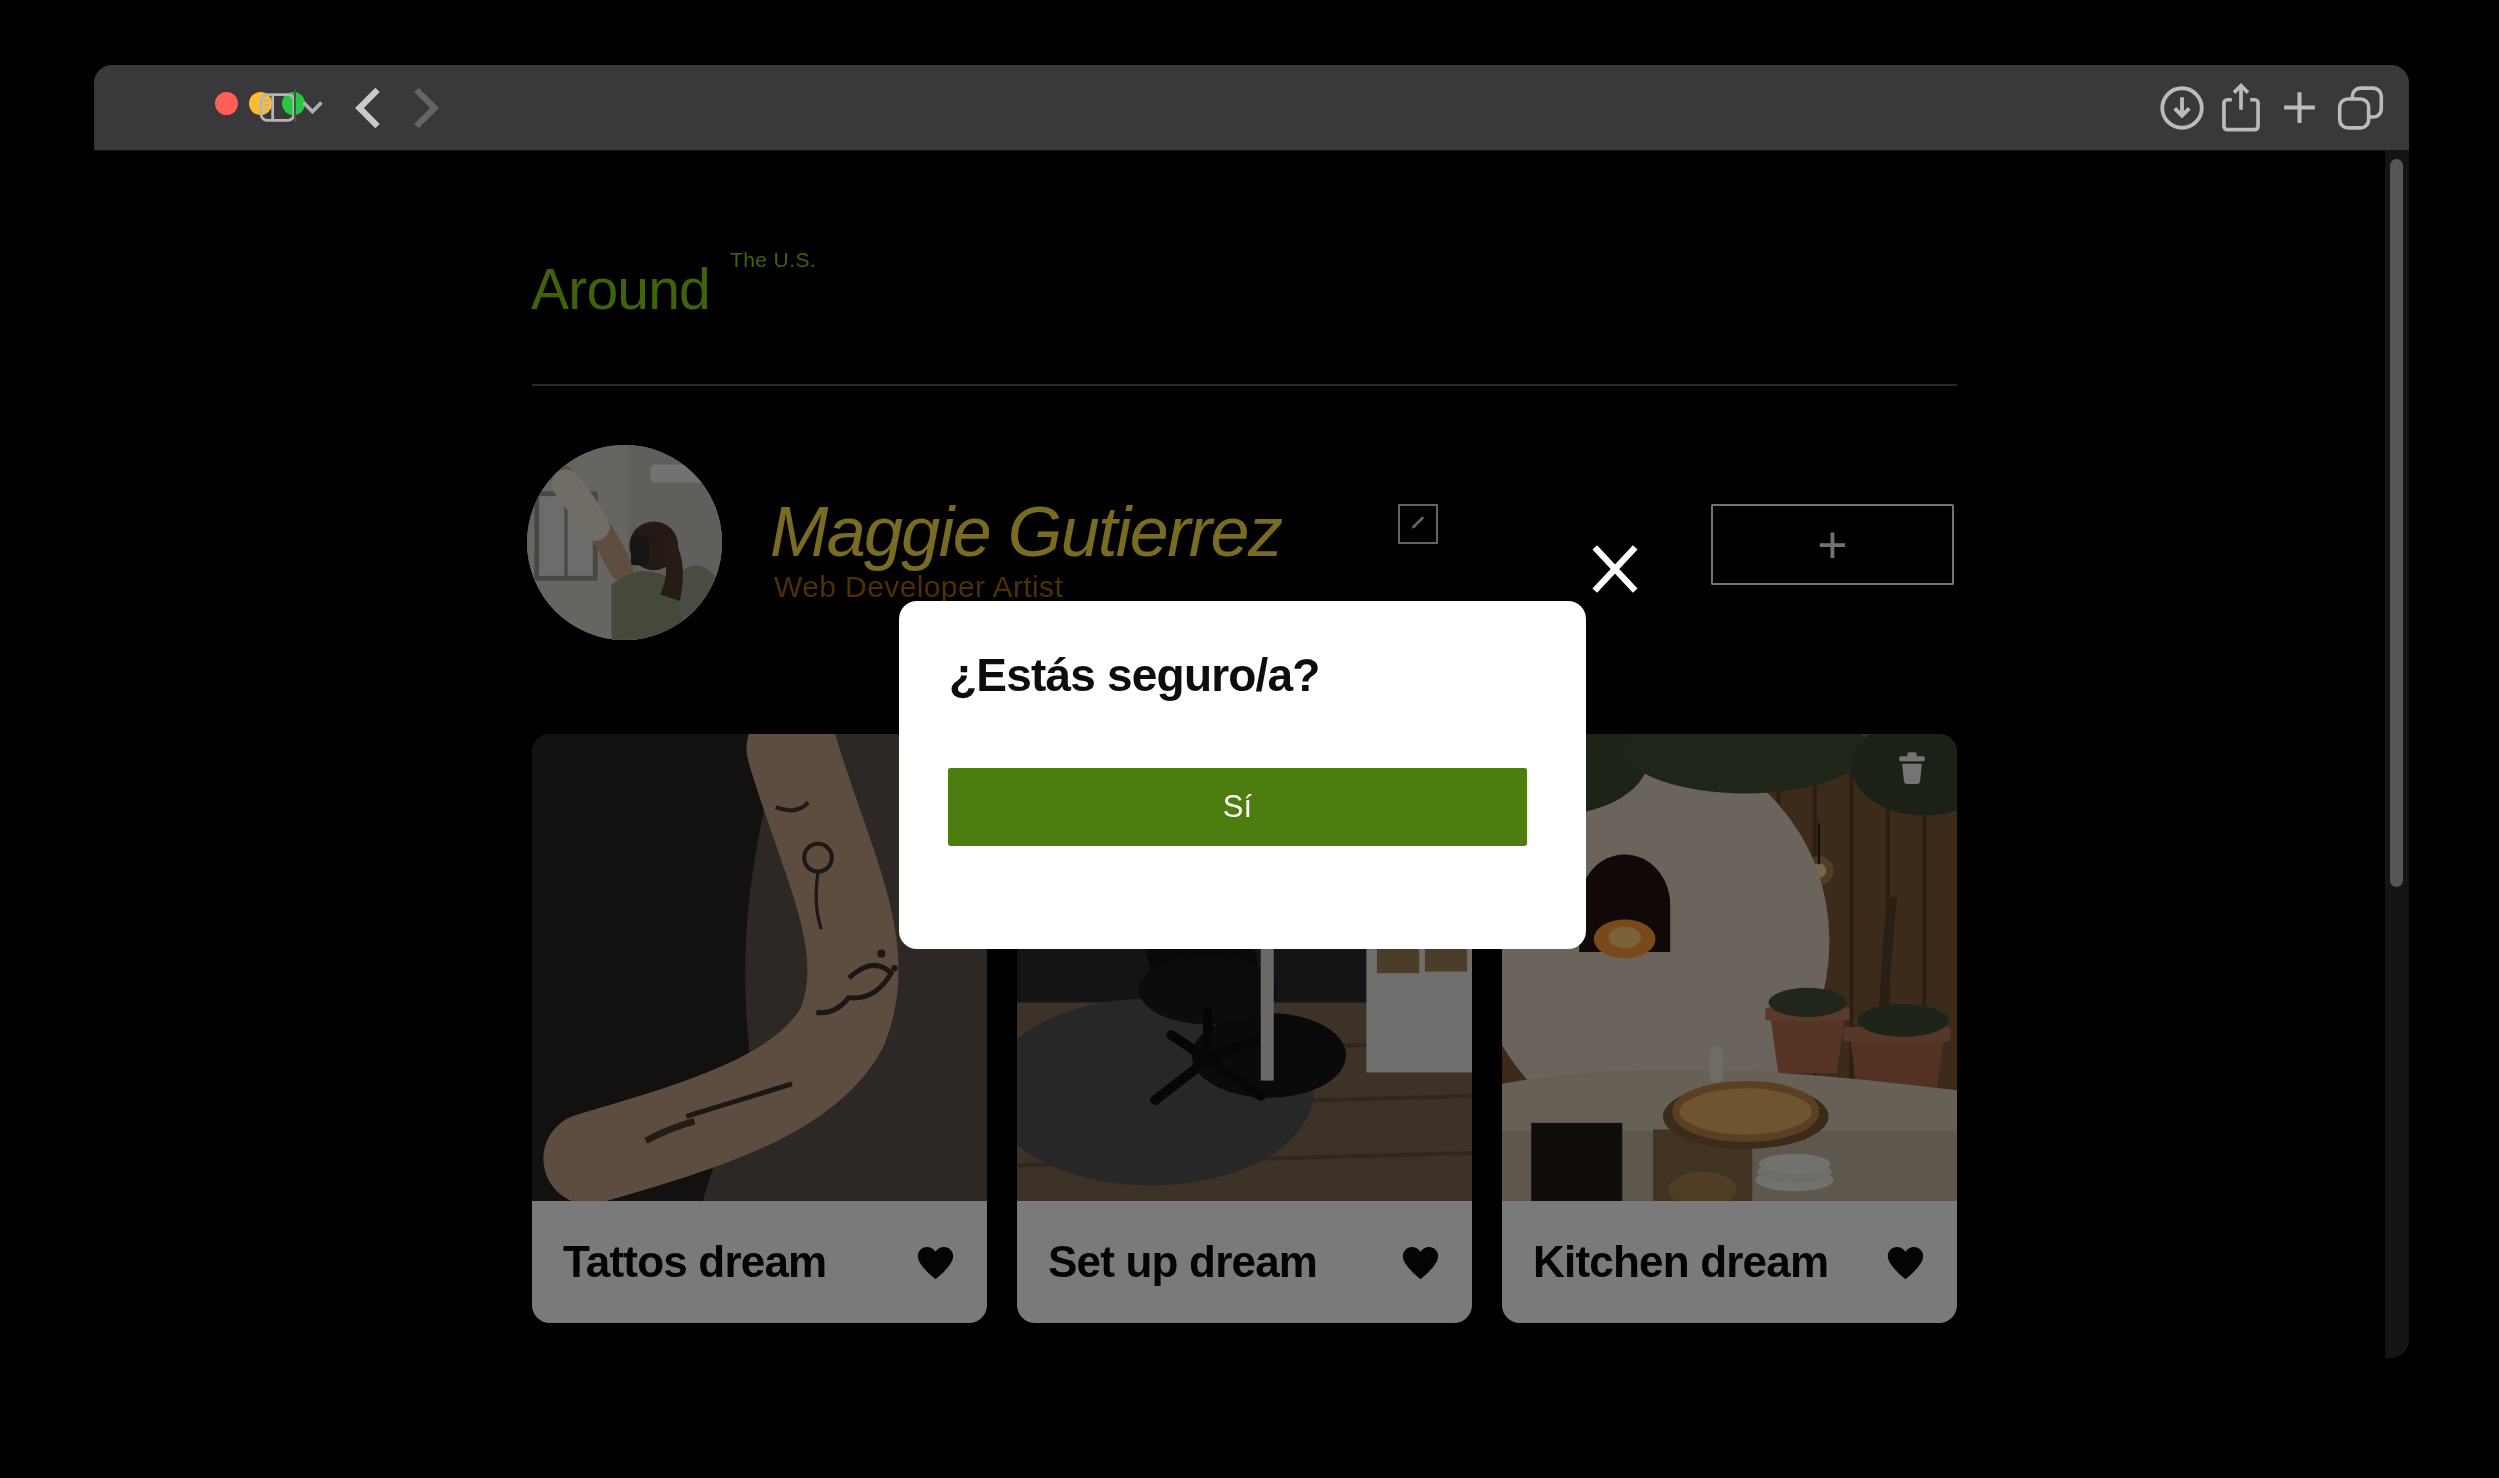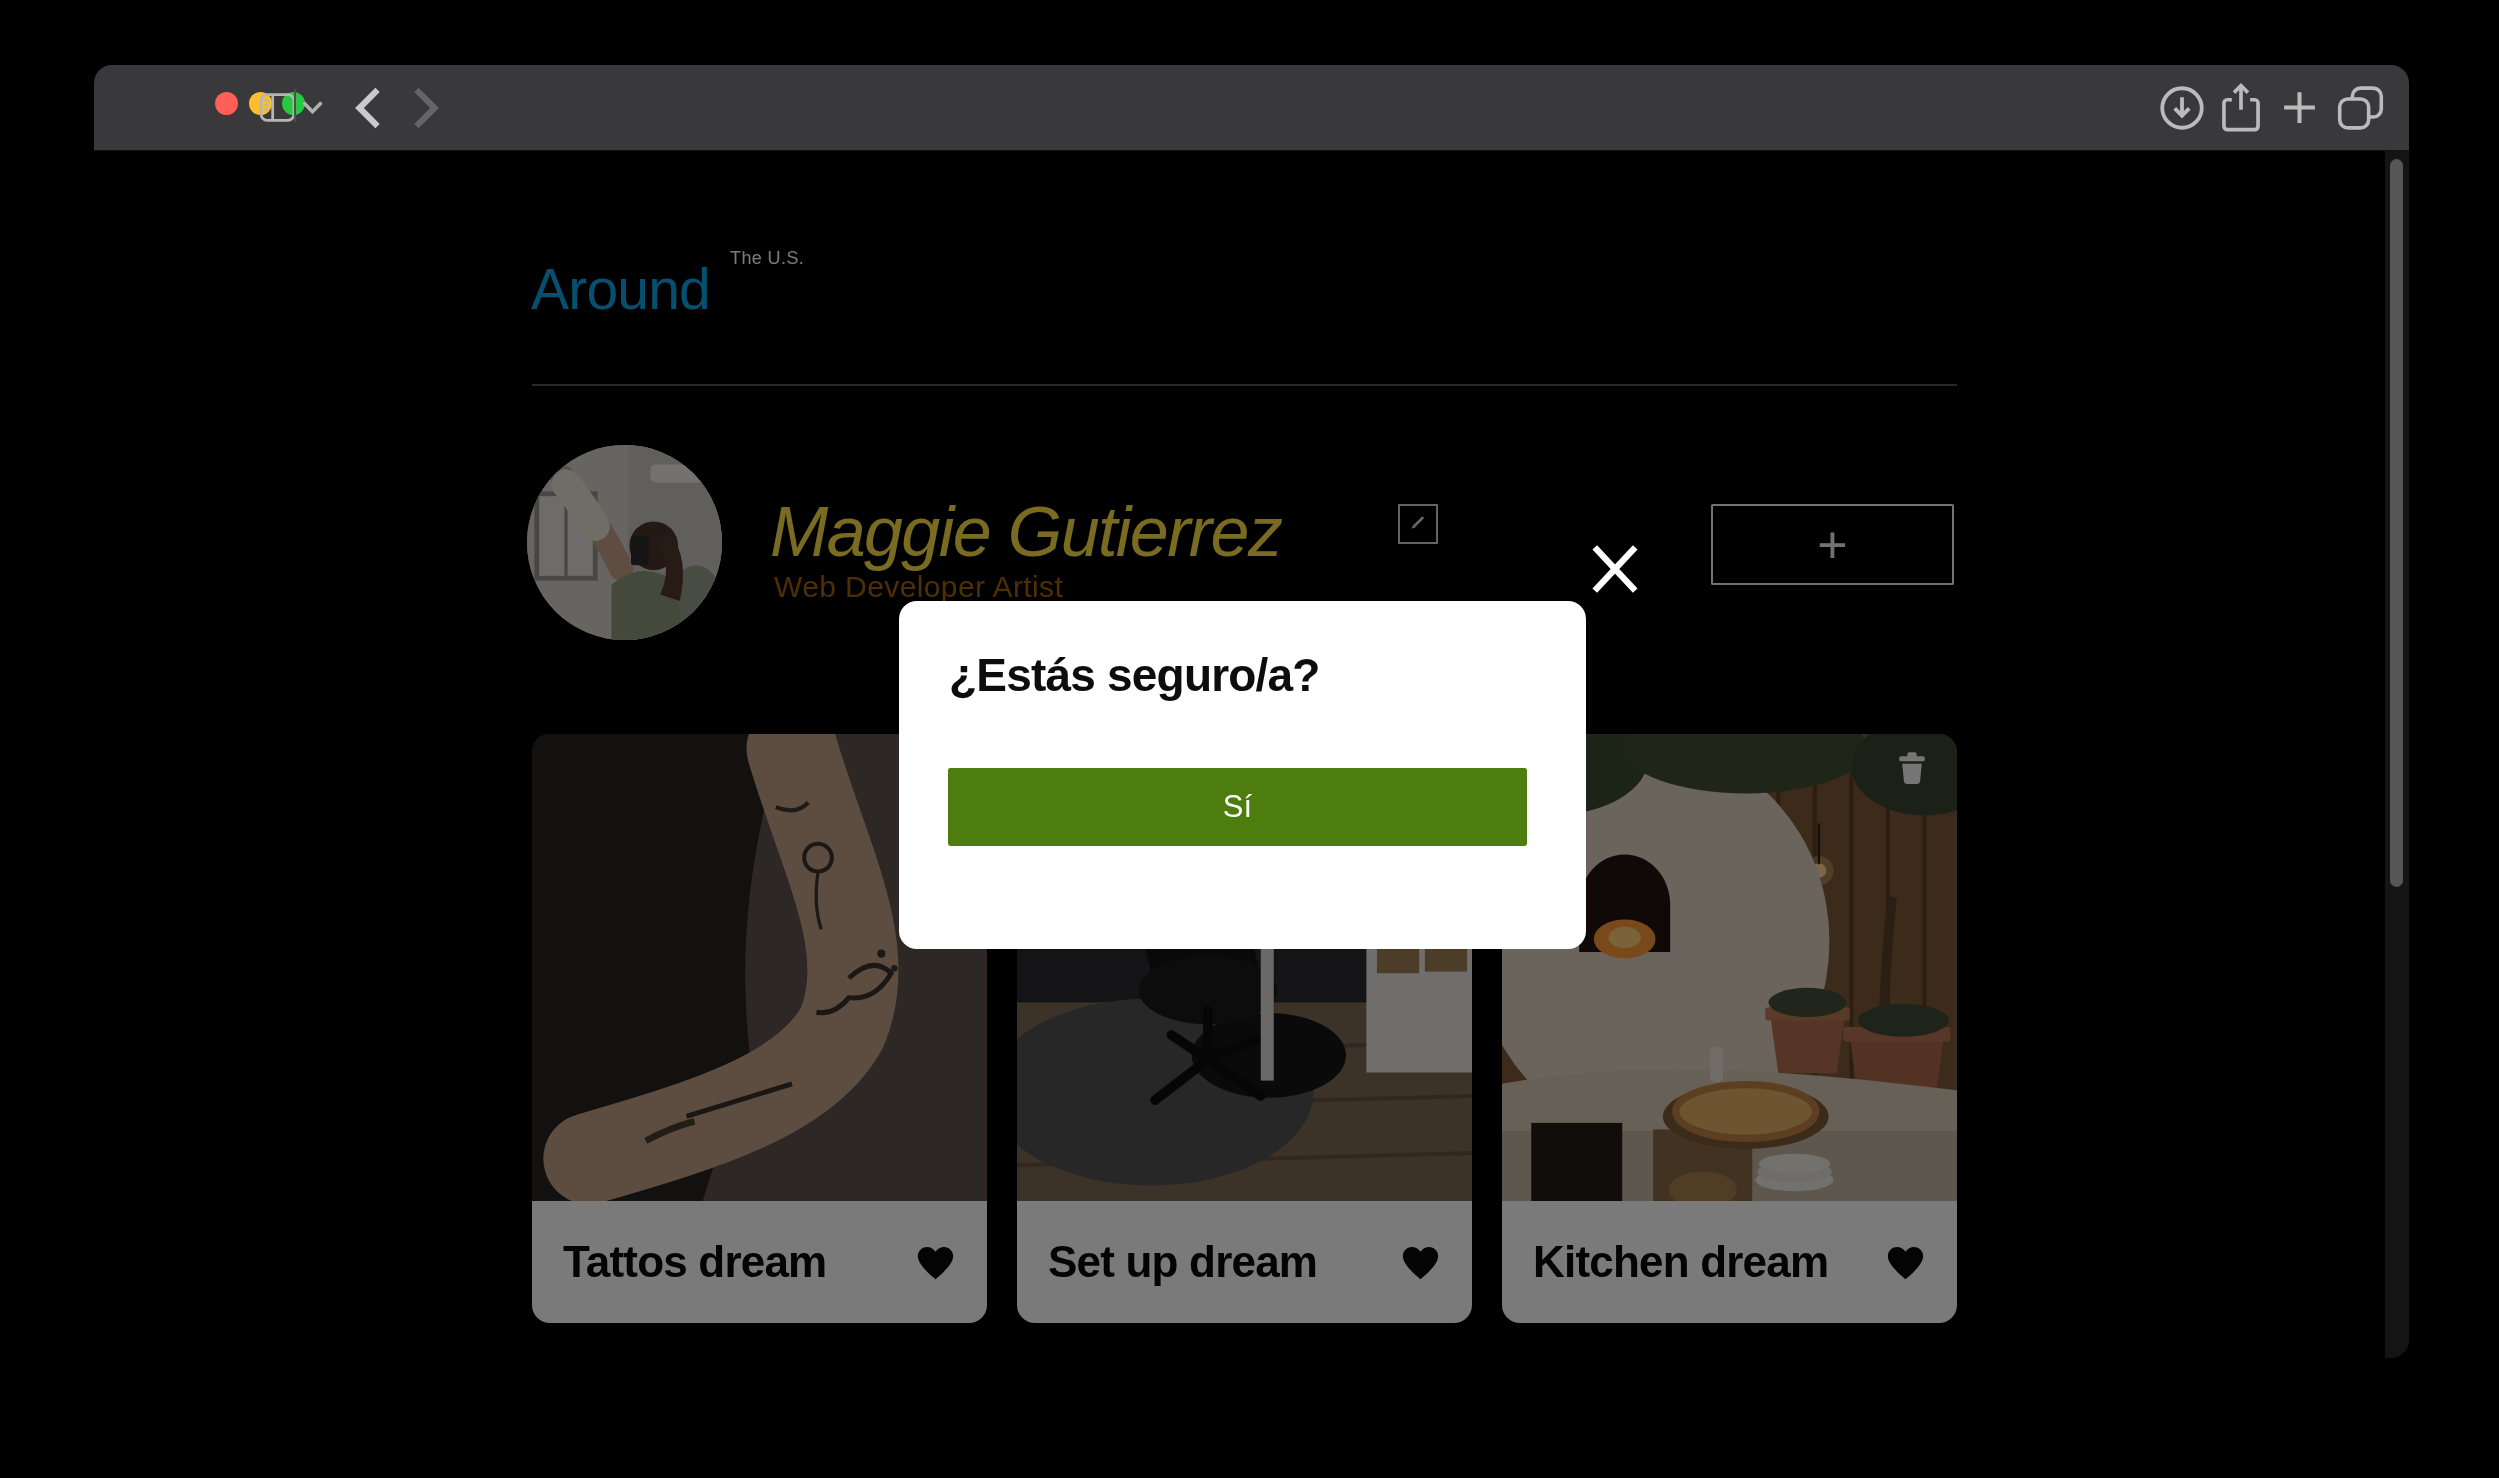--- a/index.html
+++ b/index.html
@@ -14,22 +14,22 @@
            border-bottom:0.8px solid #222;}
   .tl{position:absolute;top:27px;width:23px;height:23px;border-radius:50%;}
   .tbicon{position:absolute;top:0;height:85px;display:flex;align-items:center;justify-content:center;}
   .tbicon svg{display:block;}
   .tdivider{position:absolute;left:200px;top:24.4px;width:1.6px;height:33px;background:#4e4d4f;}
   .urlfield{position:absolute;left:685px;top:18px;width:974px;height:47px;background:#323134;
             border:0.8px solid #434246;border-radius:23.6px;display:flex;align-items:center;}
   .urltext{flex:1;text-align:center;color:#ececec;font-size:25px;letter-spacing:0.4px;}
   
   .content{position:absolute;left:0;top:85px;width:2315px;height:1208px;background:#000;overflow:hidden;}
-  .pagetitle{position:absolute;left:437px;top:106px;font-size:57px;font-weight:500;color:#0ea5e9;letter-spacing:-0.8px;}
-  .pagesup{position:absolute;left:636px;top:98px;font-size:18px;color:#ffffff;letter-spacing:0.4px;}
+  .pagetitle{position:absolute;left:437px;top:106px;font-size:57px;font-weight:500;color:#84cc16;letter-spacing:-0.8px;}
+  .pagesup{position:absolute;left:636px;top:98px;font-size:21px;color:#84cc16;letter-spacing:0.4px;}
   .divider{position:absolute;left:438px;top:234px;width:1425px;height:1.6px;background:#575757;}
   .avatar{position:absolute;left:433px;top:295px;width:195px;height:195px;border-radius:50%;overflow:hidden;background:#d6d1cb;}
   .pname{position:absolute;left:676px;top:342px;font-size:70px;font-weight:500;color:#fde047;letter-spacing:-1.6px;white-space:nowrap;font-style:italic;}
   .prole{position:absolute;left:680px;top:420px;font-size:30px;color:#a16207;letter-spacing:0.4px;}
   .editbtn{position:absolute;left:1304px;top:354px;width:40px;height:40px;border:2.4px solid #cfcfcf;
            display:flex;align-items:center;justify-content:center;background:transparent;box-sizing:border-box;}
   .addbtn{position:absolute;left:1617px;top:354px;width:243px;height:81px;border:2.4px solid #f1f1f1;
           box-sizing:border-box;border-radius:1.6px;display:flex;align-items:center;justify-content:center;
           color:#ededed;font-size:52px;font-weight:300;line-height:0;background:transparent;}
   

